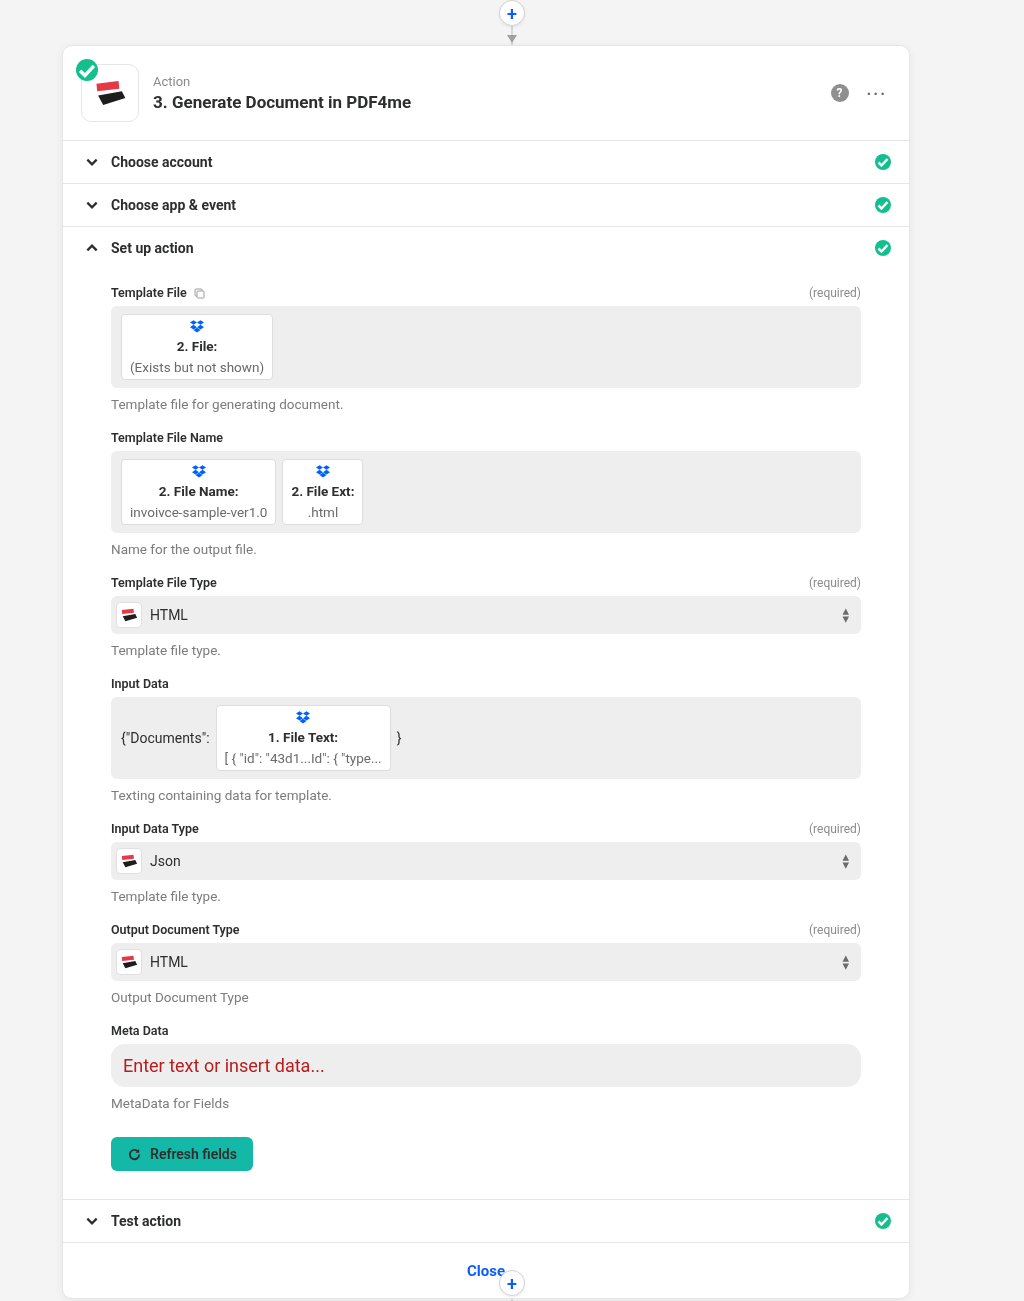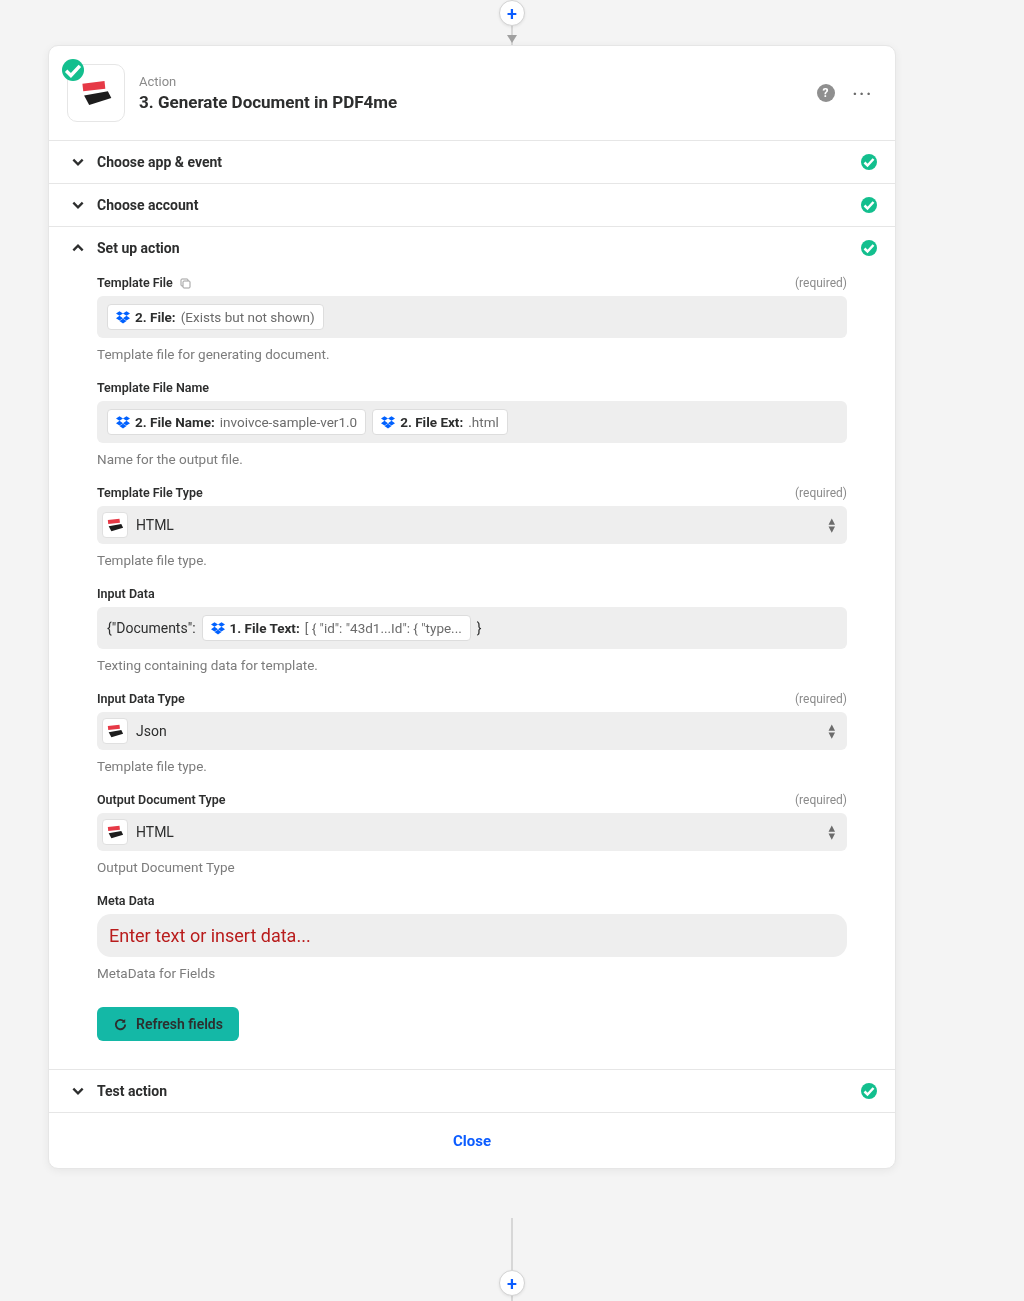--- a/index.html
+++ b/index.html
@@ -21,21 +21,21 @@
     color: #0b5cff; font-size: 18px; font-weight: 600; z-index: 5; box-shadow: 0 1px 3px rgba(0,0,0,0.08);
   }
   .plus-top { top: 0; }
   .plus-bottom { top: 1270px; }
   .conn-arrow {
     position: absolute; left: 50%; top: 35px; transform: translateX(-50%);
     width: 0; height: 0; border-left: 5px solid transparent; border-right: 5px solid transparent;
     border-top: 8px solid #a0a0a0; z-index: 3;
   }
   .card {
-    position: absolute; left: 48px; top: 45px; width: 848px;
+    position: absolute; left: 62px; top: 45px; width: 848px;
     background: #fff; border: 1px solid #e6e6e6; border-radius: 10px;
     box-shadow: 0 2px 8px rgba(0,0,0,0.06);
   }
   .card-header { display: flex; align-items: center; padding: 18px 22px 18px 18px; gap: 14px; }
   .app-icon-wrap { position: relative; width: 58px; height: 58px; border: 1px solid #e6e6e6; border-radius: 10px; display:flex; align-items:center; justify-content:center; }
   .app-check { position: absolute; top: -6px; left: -6px; width: 22px; height: 22px; border-radius: 50%; background: #13bf8e; display:flex; align-items:center; justify-content:center; color:#fff; }
   .app-icon-wrap svg.app-logo { width: 34px; height: 34px; }
   .hdr-text { flex: 1; }
   .hdr-action { color: #8b8b8b; font-size: 13px; margin-bottom: 3px; }
   .hdr-title { font-size: 17px; font-weight: 700; color: #2d2e2e; }
@@ -43,31 +43,31 @@
   .help-circle { width:18px; height:18px; border-radius:50%; background:#8f8f8f; color:#fff; display:flex; align-items:center; justify-content:center; font-size:12px; font-weight:700; }
 
   .section { border-top: 1px solid #e6e6e6; }
   .section-head { display:flex; align-items:center; padding: 13px 22px; gap: 12px; cursor:pointer; position:relative; }
   .chev { width: 14px; height: 14px; display:flex; align-items:center; justify-content:center; color:#2d2e2e; }
   .section-title { font-size: 14px; font-weight: 700; }
   .sec-check { position:absolute; right: 18px; width:16px; height:16px; border-radius:50%; background:#13bf8e; display:flex; align-items:center; justify-content:center; color:#fff; }
   .section-body { padding: 0 48px 28px 48px; }
 
   .field { margin-top: 18px; }
-  .field:first-child { margin-top: 6px; }
+  .field:first-child { margin-top: 16px; }
   .field-label-row { display:flex; align-items:center; justify-content:space-between; margin-bottom: 6px; }
   .field-label { font-size: 12.5px; font-weight: 600; color: #2d2e2e; display:flex; align-items:center; gap:6px; }
   .field-required { font-size: 12px; color: #8b8b8b; }
   .input-box {
     background: #eeeeee; border-radius: 6px; padding: 8px 10px; min-height: 38px;
     display:flex; align-items:center; gap:6px; flex-wrap:wrap; font-size: 14px;
   }
   .pill {
     background: #fff; border: 1px solid #ddd; border-radius: 4px; padding: 4px 8px;
-    display:inline-flex; align-items:center; gap:5px; font-size: 13.5px; color:#2d2e2e;
+    display:inline-flex; align-items:center; gap:5px; font-size: 13.5px; color:#2d2e2e;flex-direction:column;
   }
   .pill .bold { font-weight: 700; }
   .pill .thin { color:#6b6b6b; }
   .dropbox-ico { width:14px; height:14px; color:#0061ff; }
   .select-box {
     background: #eeeeee; border-radius: 6px; padding: 5px 22px 5px 5px; min-height: 38px;
     display:flex; align-items:center; gap:8px; font-size: 14px; position:relative;
   }
   .mini-logo { width:26px; height:26px; background:#fff; border:1px solid #e0e0e0; border-radius:4px; display:flex; align-items:center; justify-content:center; }
   .mini-logo svg { width:18px; height:18px; }
@@ -120,37 +120,37 @@
     </div>
   </div>
 
   <div class="section">
     <div class="section-head">
       <span class="chev">
           <svg viewBox="0 0 12 12">
             <path d="M2 4 L6 8 L10 4" fill="none" stroke="#2d2e2e" stroke-width="2"></path>
           </svg>
         </span>
-      <span class="section-title">Choose app &amp; event</span>
+      <span class="section-title">Choose account</span>
       <span class="sec-check">
           <svg viewBox="0 0 16 16">
             <path fill="none" stroke="#fff" stroke-width="2.5" d="M3.5 8.5 L6.5 11.5 L12.5 5"></path>
           </svg>
         </span>
     </div>
   </div>
 
   <div class="section">
     <div class="section-head">
       <span class="chev">
           <svg viewBox="0 0 12 12">
             <path d="M2 4 L6 8 L10 4" fill="none" stroke="#2d2e2e" stroke-width="2"></path>
           </svg>
         </span>
-      <span class="section-title">Choose account</span>
+      <span class="section-title">Choose app &amp; event</span>
       <span class="sec-check">
           <svg viewBox="0 0 16 16">
             <path fill="none" stroke="#fff" stroke-width="2.5" d="M3.5 8.5 L6.5 11.5 L12.5 5"></path>
           </svg>
         </span>
     </div>
   </div>
 
   <div class="section">
     <div class="section-head">

